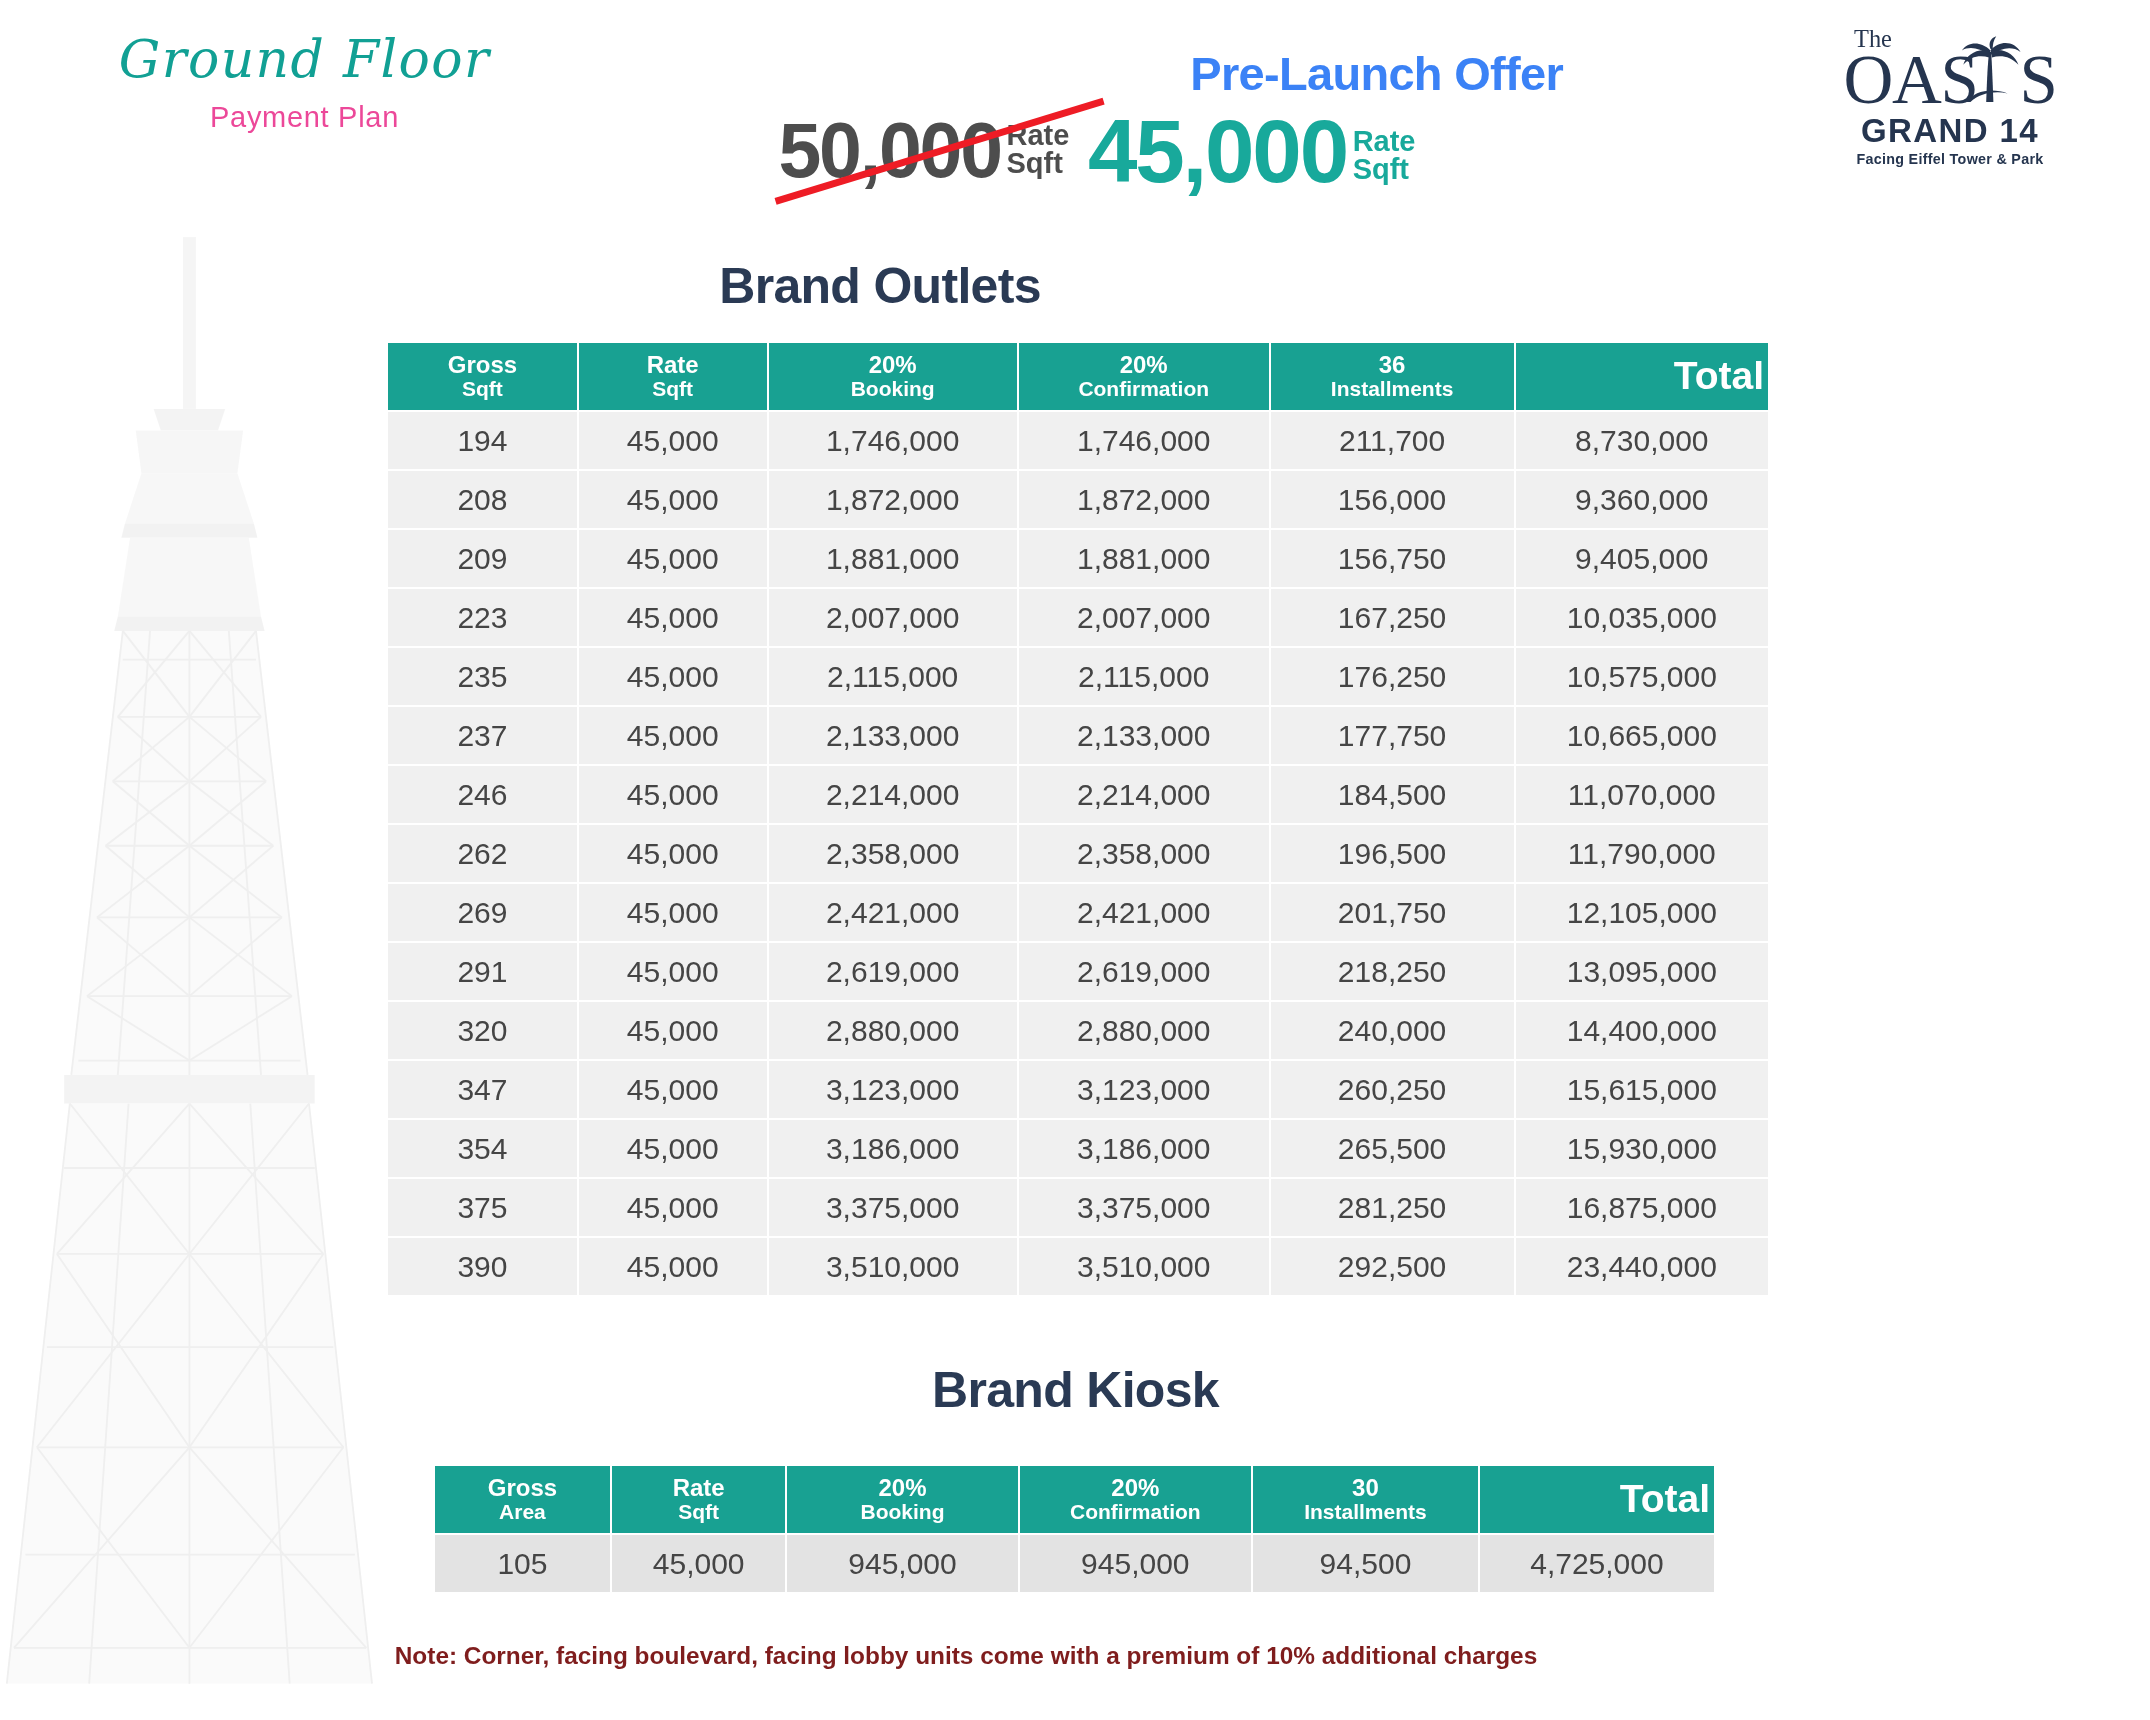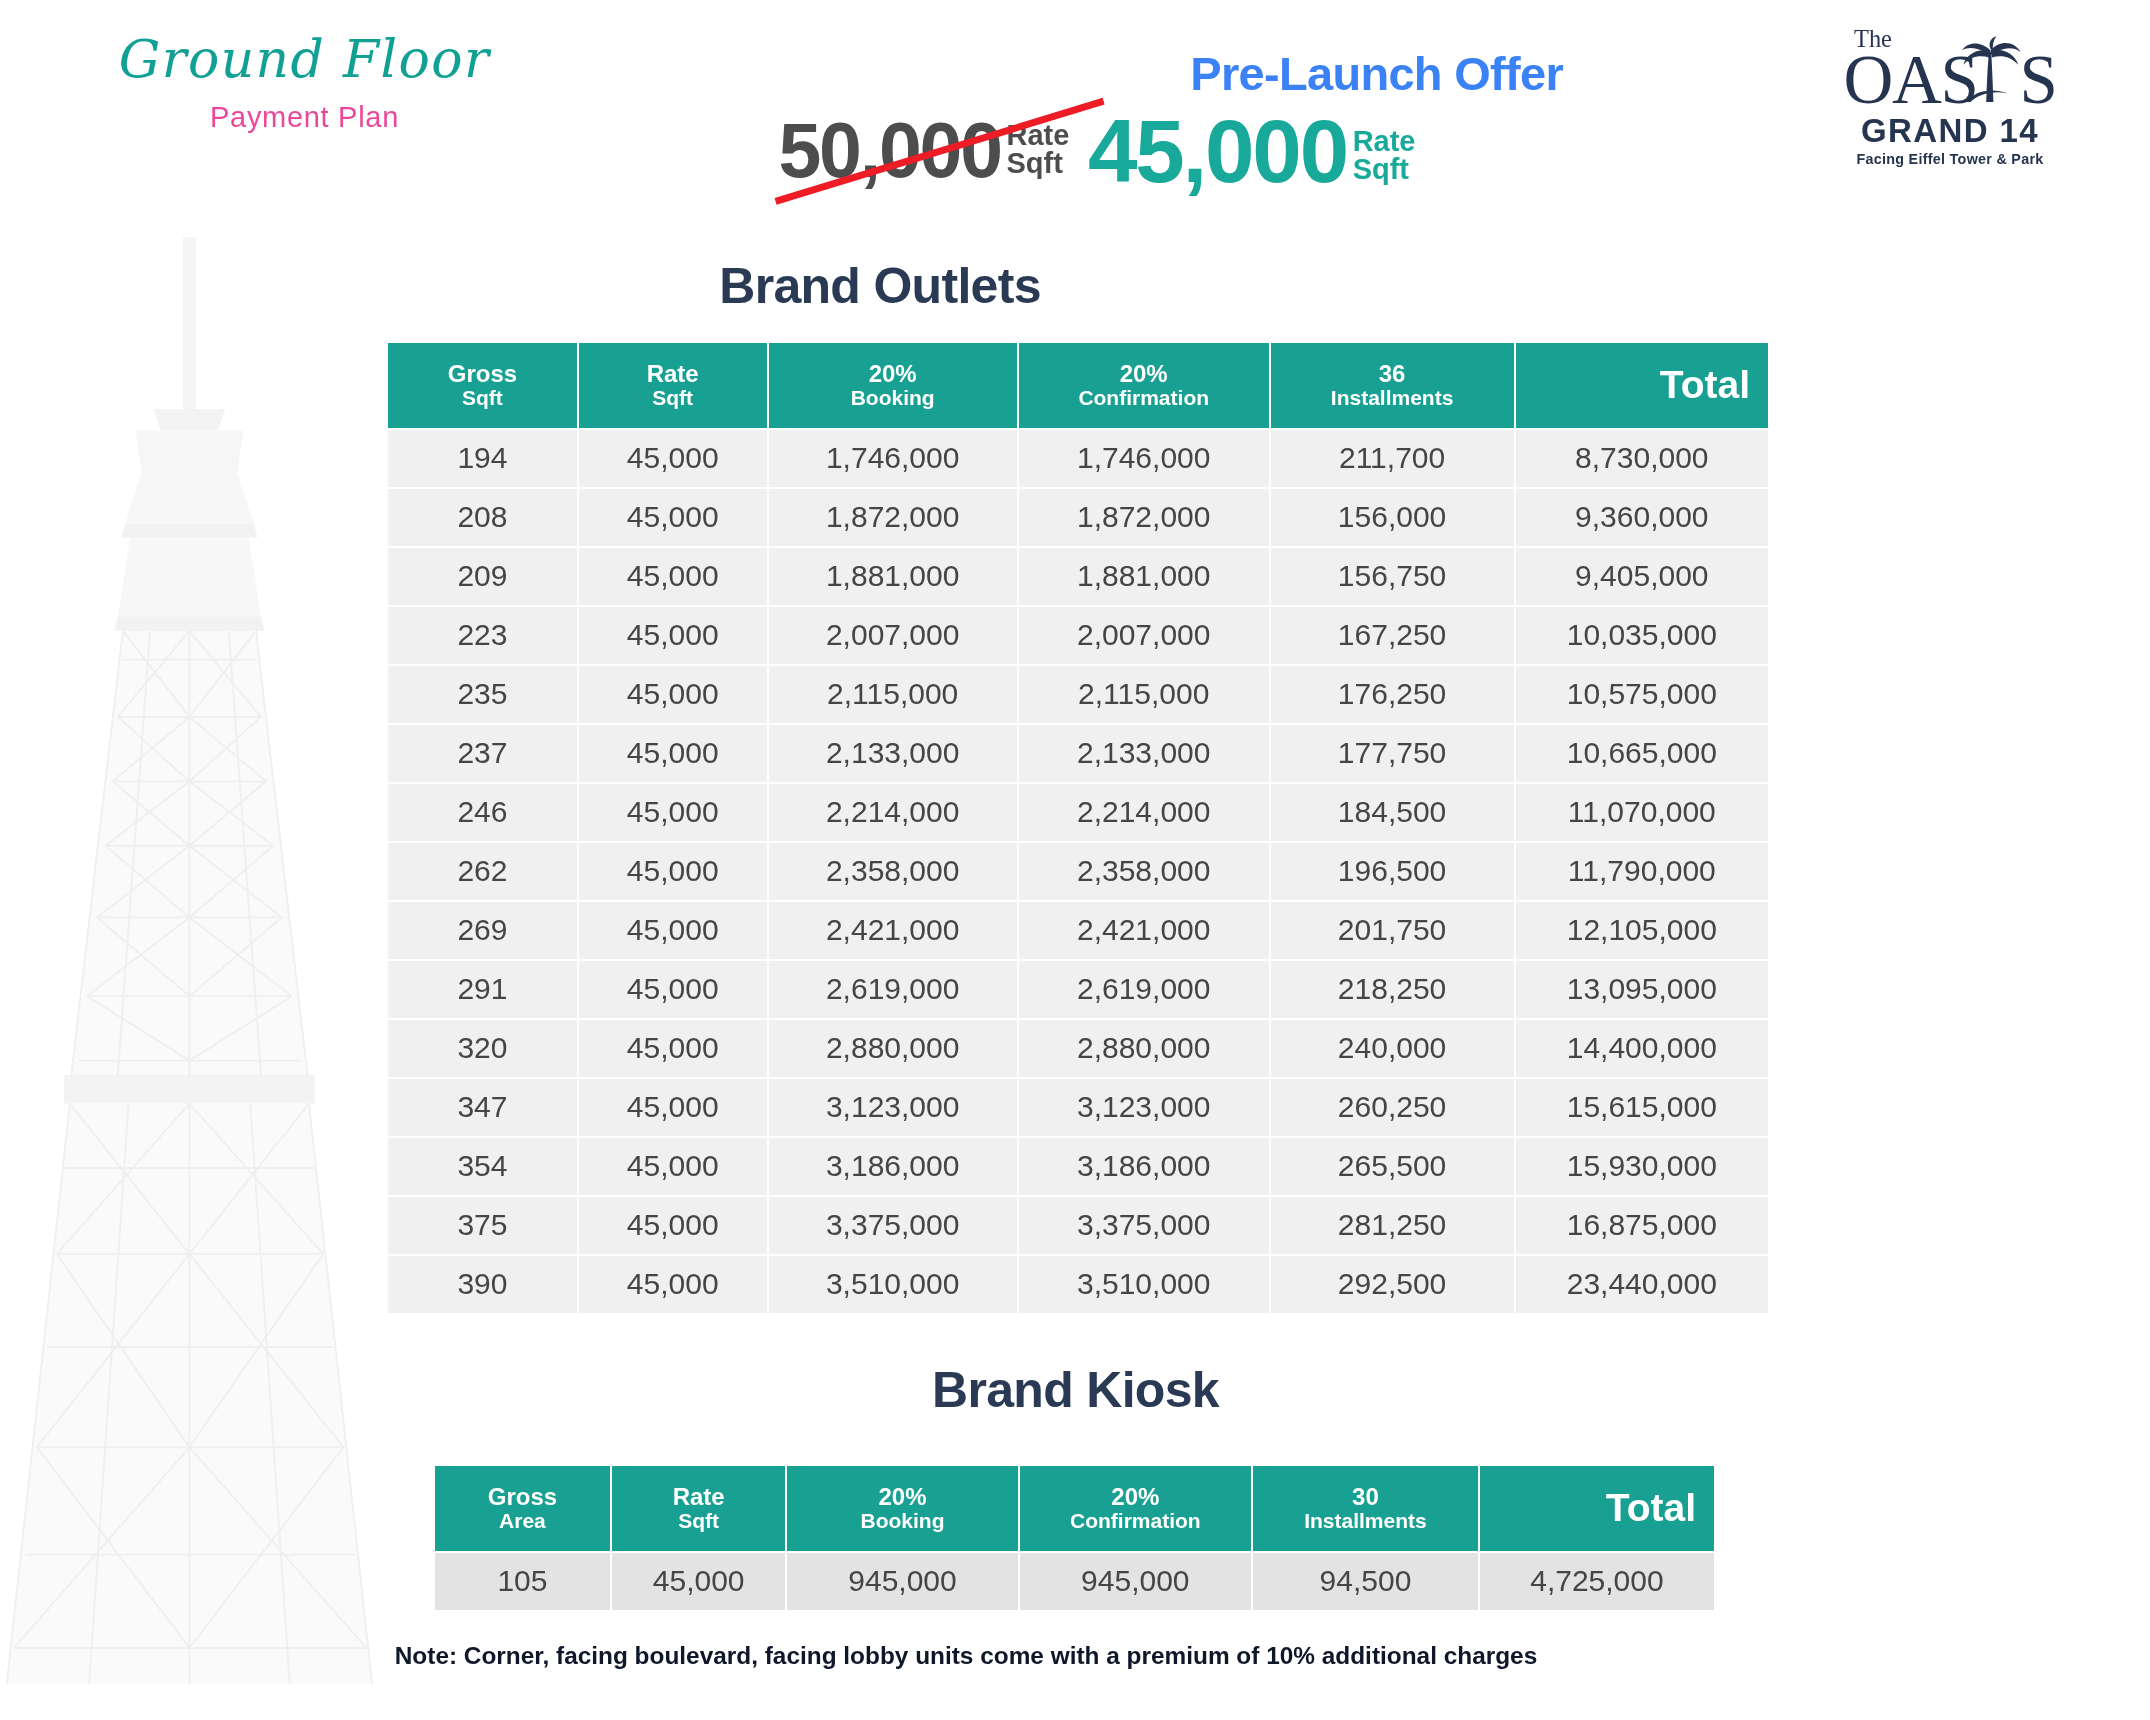--- a/index.html
+++ b/index.html
@@ -100,39 +100,39 @@
   #kiosk-title  { position: absolute; left: 0; top: 1361px; width: 2151px; }
 
   
   .tbl { position: absolute; border-collapse: separate; border-spacing: 2.9px 2.9px; }
   #outlets-table { left: 386px; top: 341px; width: 1384px; }
   #kiosk-table   { left: 433px; top: 1464px; width: 1283px; }
 
   .tbl th {
     background: #18a192; color: #ffffff;
     font-size: 24px; font-weight: 800; line-height: 1.08;
-    padding: 18px; height: 67px;
+    padding: 4px; height: 67px;
     vertical-align: middle; text-align: center;
   }
   .tbl th .hl1 { display: block; }
   .tbl th .hl2 { display: block; font-size: 21px; }
   .tbl th.single { font-size: 39px; text-align: right; }
 
   .tbl td {
     background: #f0f0f0; color: #454545;
     font-size: 30px; font-weight: 300;
     text-align: center; height: 57px; padding: 0;
     font-family: "Liberation Sans", sans-serif;
   }
   #kiosk-table td { background: #e3e3e3; }
 
   
   .note {
     position: absolute; left: 0; top: 1642px; width: 1932px;
-    text-align: center; color: #0f172a;
+    text-align: center; color: #7f1d1d;
     font-size: 24.4px; font-weight: 700;
   }
 </style>
 </head>
 <body>
 
 <div class="page">
 
   <div class="watermark">
     <svg viewBox="0 0 620 2100" xmlns="http://www.w3.org/2000/svg">

